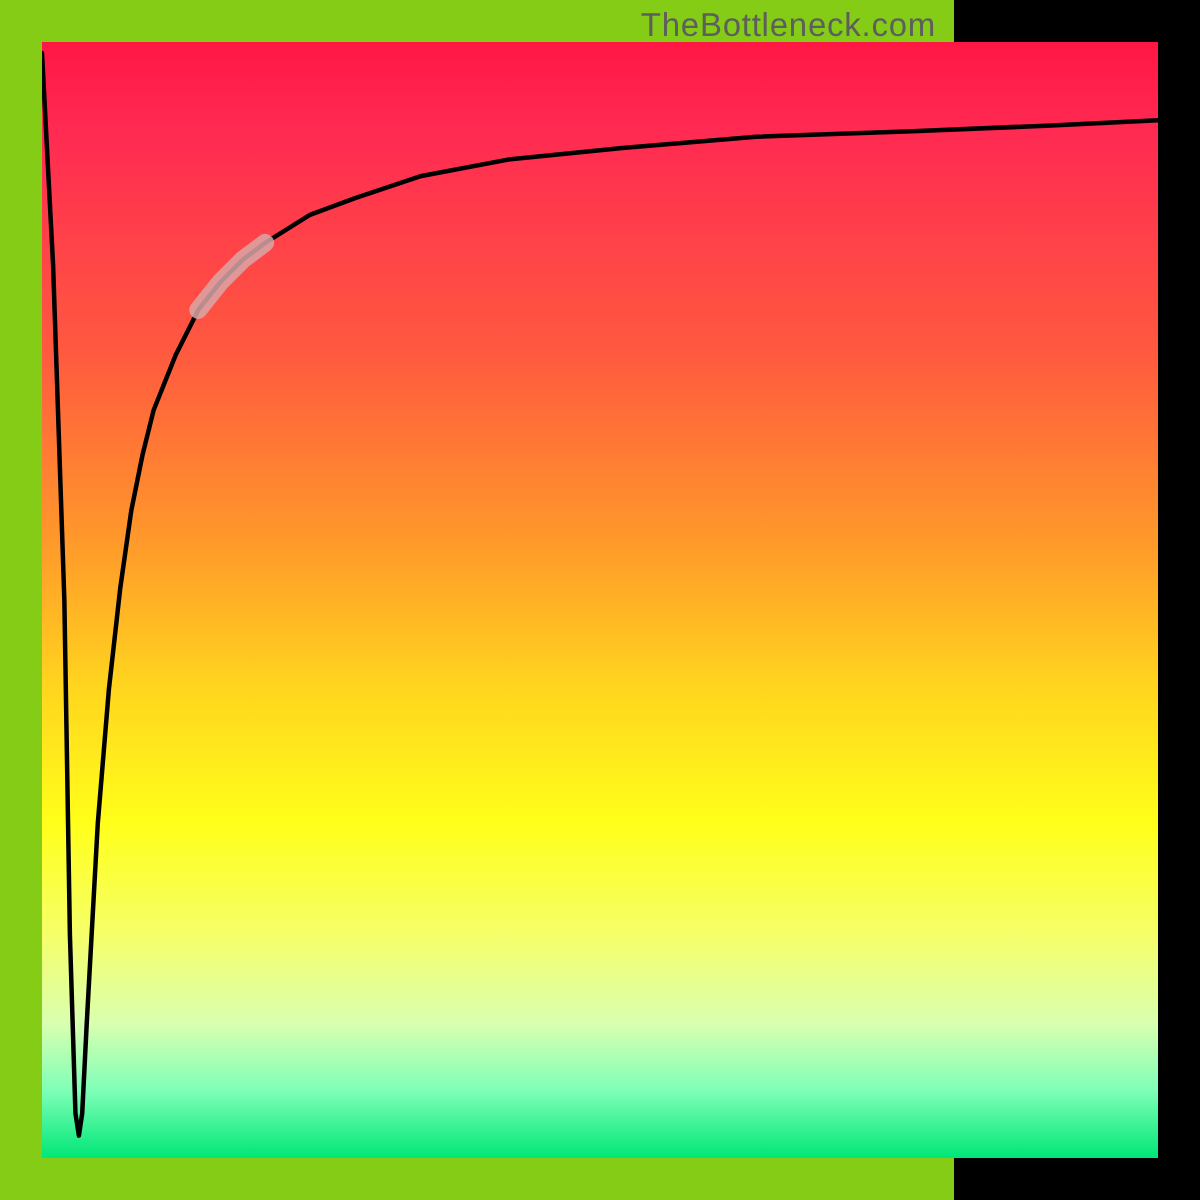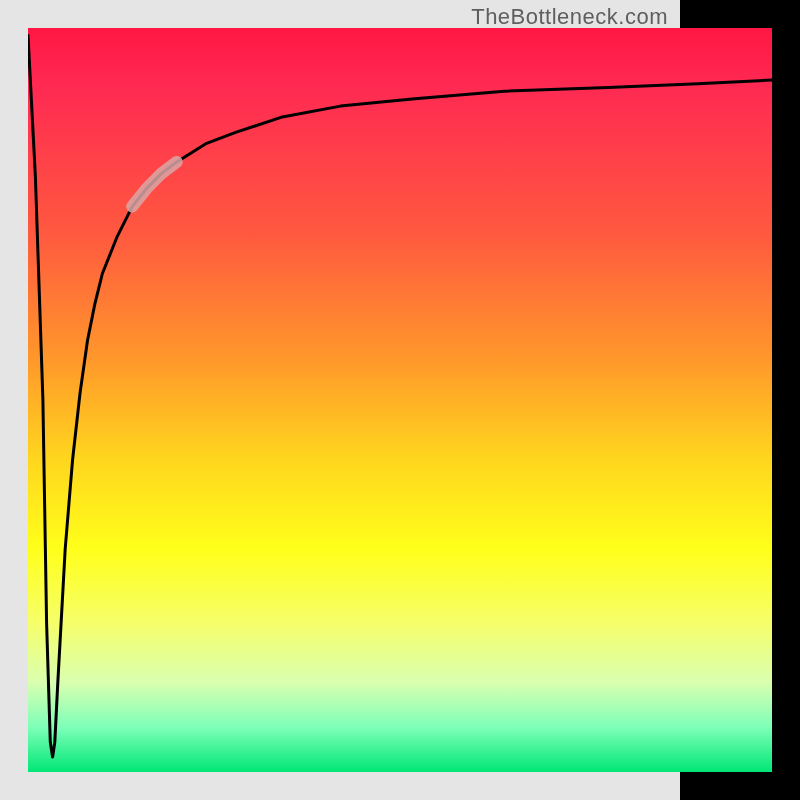--- a/index.html
+++ b/index.html
@@ -8,22 +8,21 @@
     width: 800px;
     height: 800px;
     overflow: hidden;
     background: #000;
     font-family: Arial, Helvetica, sans-serif;
   }
   .frame {
     position: relative;
     width: 636px;
     height: 800px;
-    background: #e5e5e5;
-    padding-left: 44px;
+    background: #84cc16;
   }
   .watermark {
     position: absolute;
     top: 4px;
     right: 12px;
     color: #5e5e5e;
     font-size: 22px;
     font-weight: 400;
     letter-spacing: 0.5px;
     z-index: 10;

